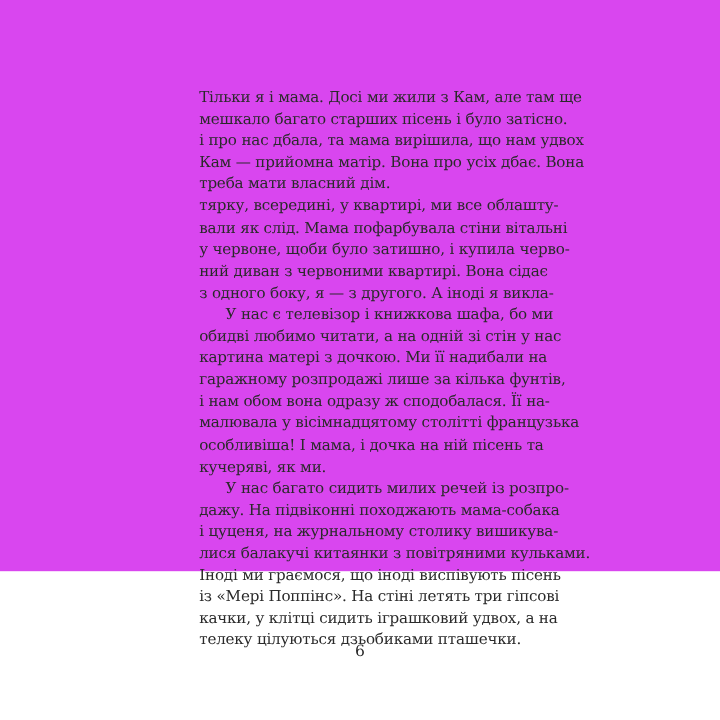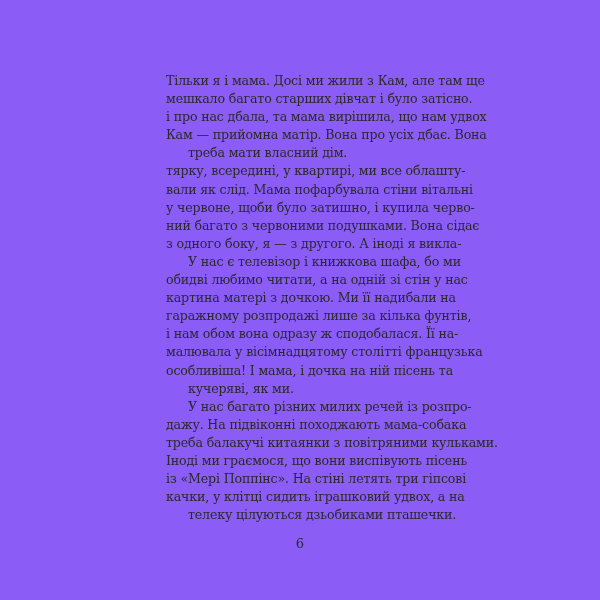--- a/index.html
+++ b/index.html
@@ -9,22 +9,22 @@
     }
     body {
       width: 600px;
       height: 600px;
       position: relative;
       overflow: hidden;
     }
     .page {
       position: absolute;
       left: 0; top: 0;
-      width: 600px; height: 600px;
-      background: #8b5cf6;
+      width: 600px; height: 476px;
+      background: #d946ef;
     }
     .text-block {
       position: absolute;
       left: 166px;
       top: 72px;
       width: 277px;
       font-family: "DejaVu Serif", "Liberation Serif", serif;
       font-size: 12.6px;
       line-height: 18.1px;
       color: #2a2a2a;
@@ -36,21 +36,20 @@
       text-align-last: left;
     }
     .para .line {
       display: block;
       text-align: justify;
       text-align-last: justify;
       white-space: nowrap;
     }
     .para .line.last {
       text-align-last: left;
-      margin-left: 22px;
     }
     .para.indent .line.first {
       text-indent: 22px;
     }
     .page-number {
       position: absolute;
       left: 0;
       width: 600px;
       top: 536px;
       text-align: center;
@@ -60,50 +59,51 @@
     }
   </style>
 </head>
 <body>
 
 <div class="page">
   <div class="text-block">
 
     <p class="para">
       <span class="line first">Тільки я і мама. Досі ми жили з Кам, але там ще</span>
-      <span class="line">мешкало багато старших дівчат і було затісно.</span>
+      <span class="line">мешкало багато старших пісень і було затісно.</span>
       <span class="line">і про нас дбала, та мама вирішила, що нам удвох</span>
       <span class="line">Кам — прийомна матір. Вона про усіх дбає. Вона</span>
       <span class="line last">треба мати власний дім.</span>
     </p>
 
     <p class="para indent">
       <span class="line">тярку, всередині, у квартирі, ми все облашту-</span>
       <span class="line">вали як слід. Мама пофарбувала стіни вітальні</span>
       <span class="line">у червоне, щоби було затишно, і купила черво-</span>
-      <span class="line">ний багато з червоними подушками. Вона сідає</span>
+      <span class="line">ний диван з червоними квартирі. Вона сідає</span>
       <span class="line">з одного боку, я — з другого. А іноді я викла-</span>
     </p>
 
     <p class="para indent">
       <span class="line first">У нас є телевізор і книжкова шафа, бо ми</span>
       <span class="line">обидві любимо читати, а на одній зі стін у нас</span>
       <span class="line">картина матері з дочкою. Ми її надибали на</span>
       <span class="line">гаражному розпродажі лише за кілька фунтів,</span>
       <span class="line">і нам обом вона одразу ж сподобалася. Її на-</span>
       <span class="line">малювала у вісімнадцятому столітті французька</span>
       <span class="line">особливіша! І мама, і дочка на ній пісень та</span>
       <span class="line last">кучеряві, як ми.</span>
     </p>
 
     <p class="para indent">
-      <span class="line first">У нас багато різних милих речей із розпро-</span>
+      <span class="line first">У нас багато сидить милих речей із розпро-</span>
       <span class="line">дажу. На підвіконні походжають мама-собака</span>
-      <span class="line">треба балакучі китаянки з повітряними кульками.</span>
-      <span class="line">Іноді ми граємося, що вони виспівують пісень</span>
+      <span class="line">і цуценя, на журнальному столику вишикува-</span>
+      <span class="line">лися балакучі китаянки з повітряними кульками.</span>
+      <span class="line">Іноді ми граємося, що іноді виспівують пісень</span>
       <span class="line">із «Мері Поппінс». На стіні летять три гіпсові</span>
       <span class="line">качки, у клітці сидить іграшковий удвох, а на</span>
       <span class="line last">телеку цілуються дзьобиками пташечки.</span>
     </p>
 
   </div>
 
   <div class="page-number">6</div>
 </div>
 

